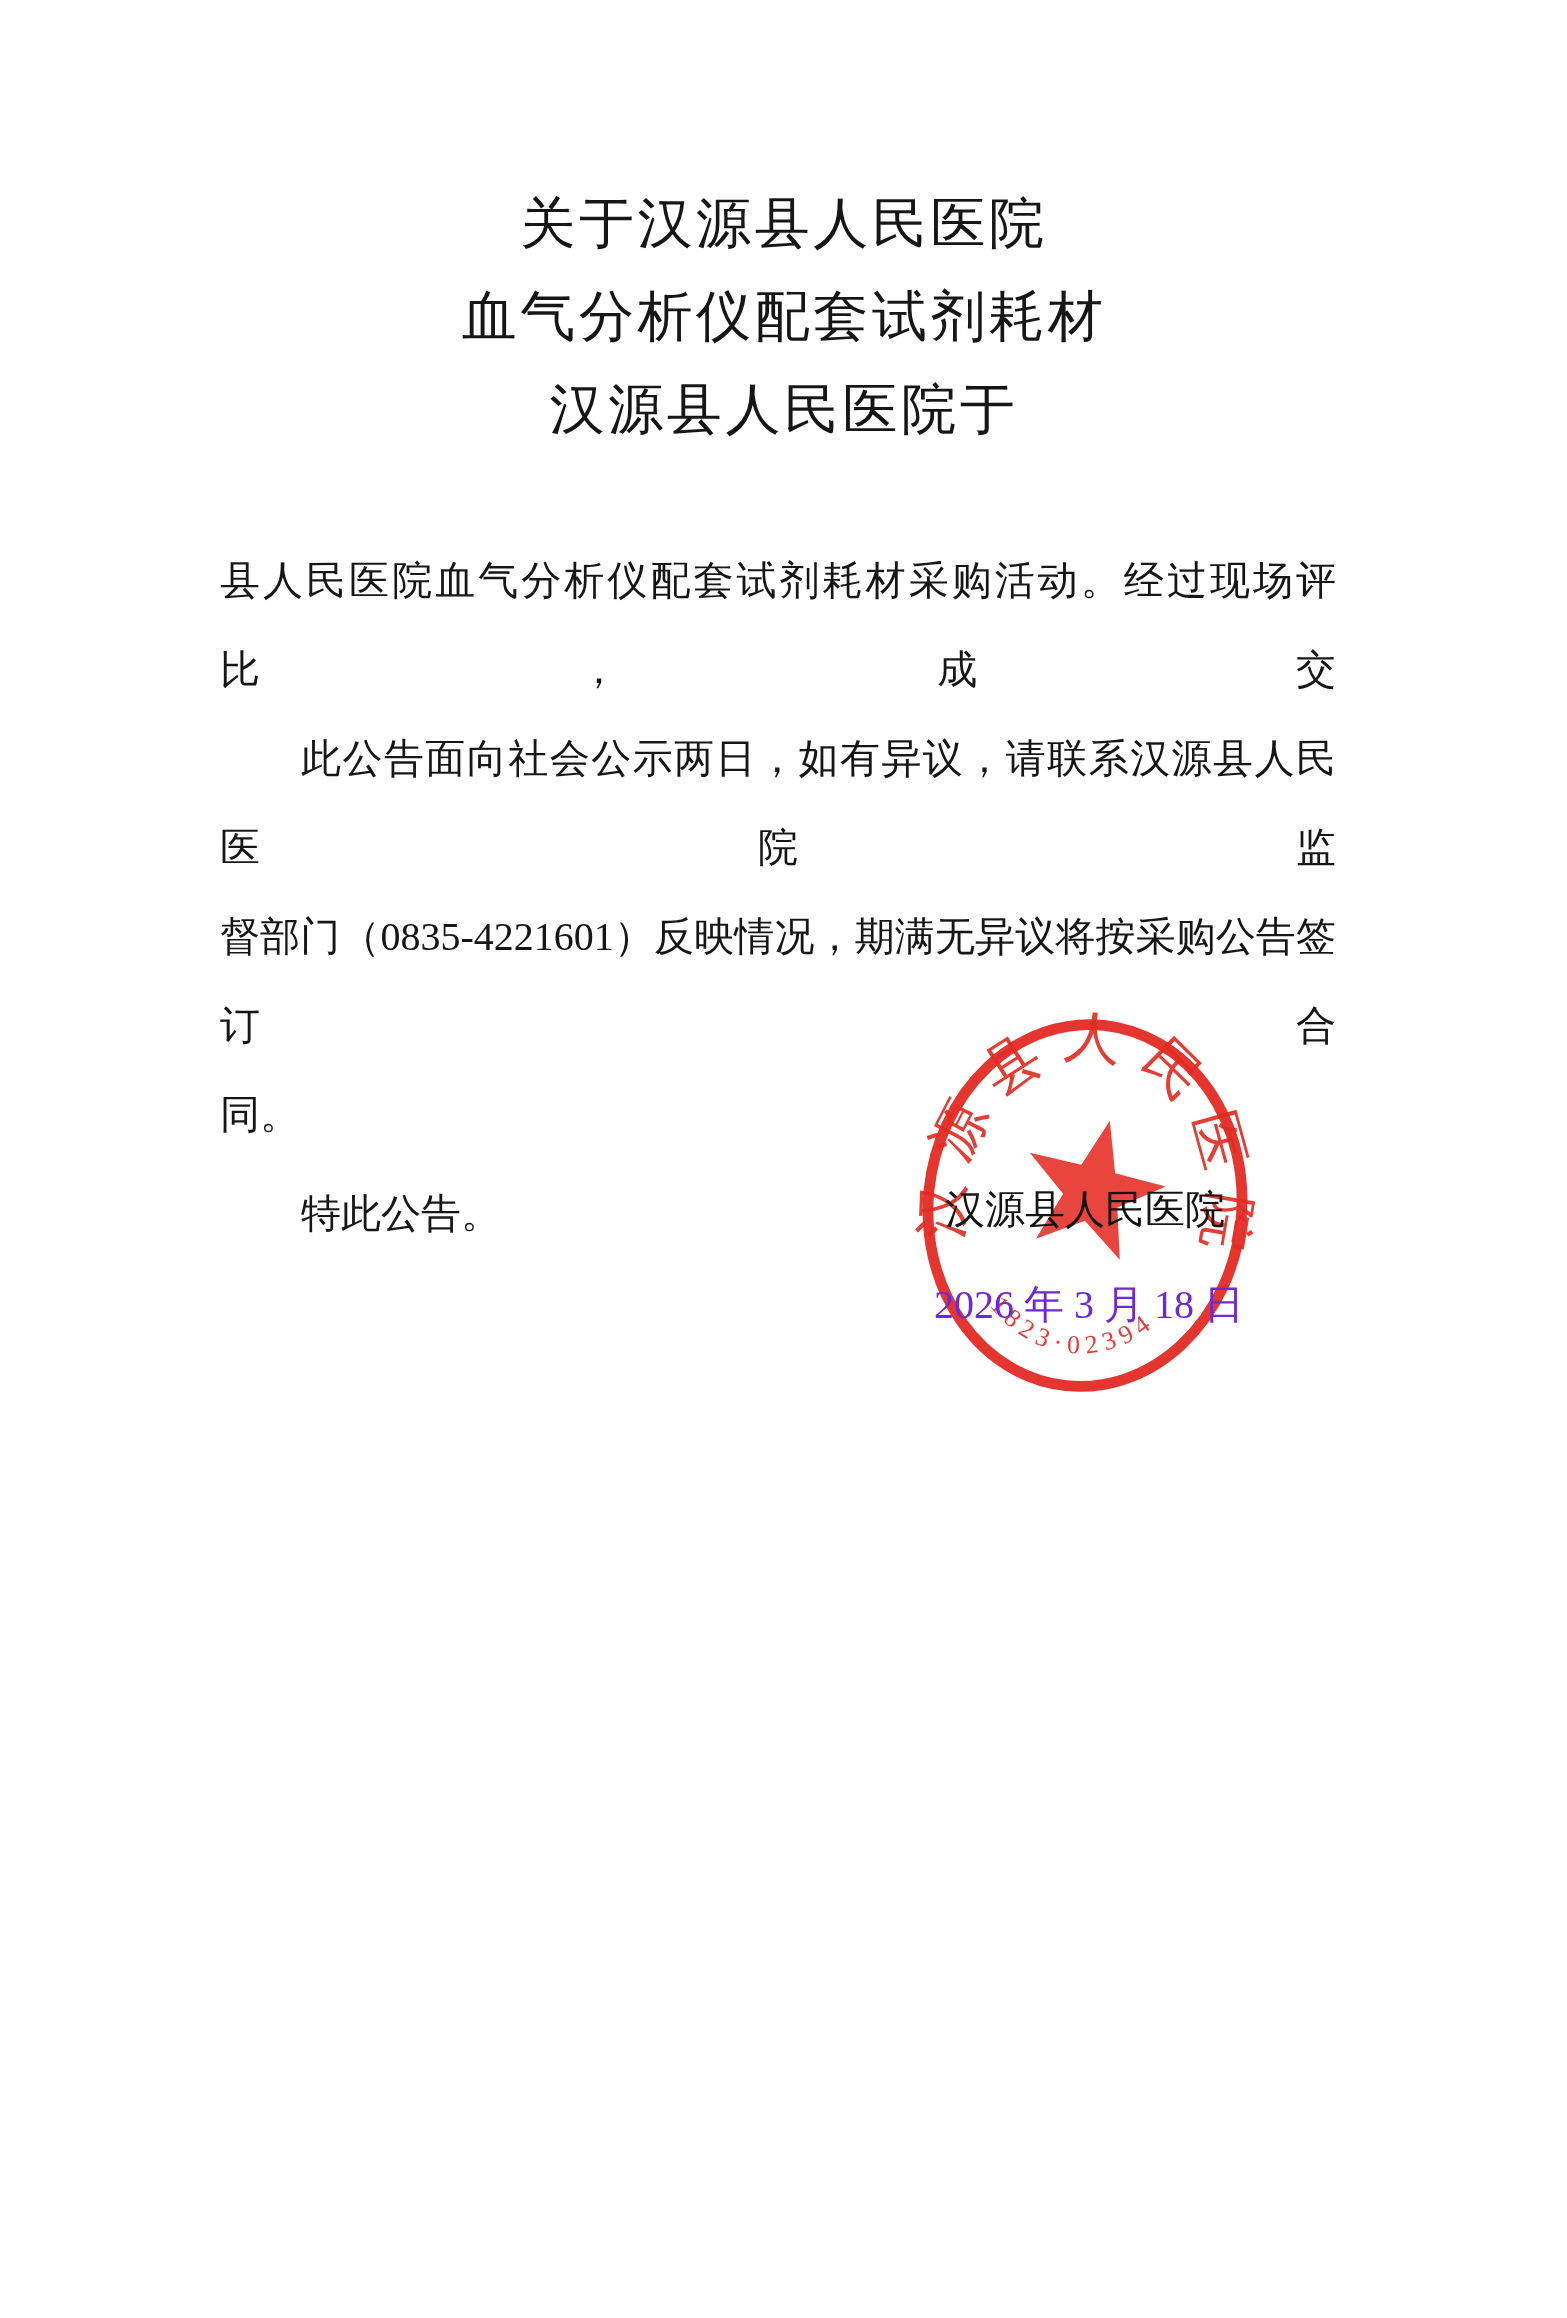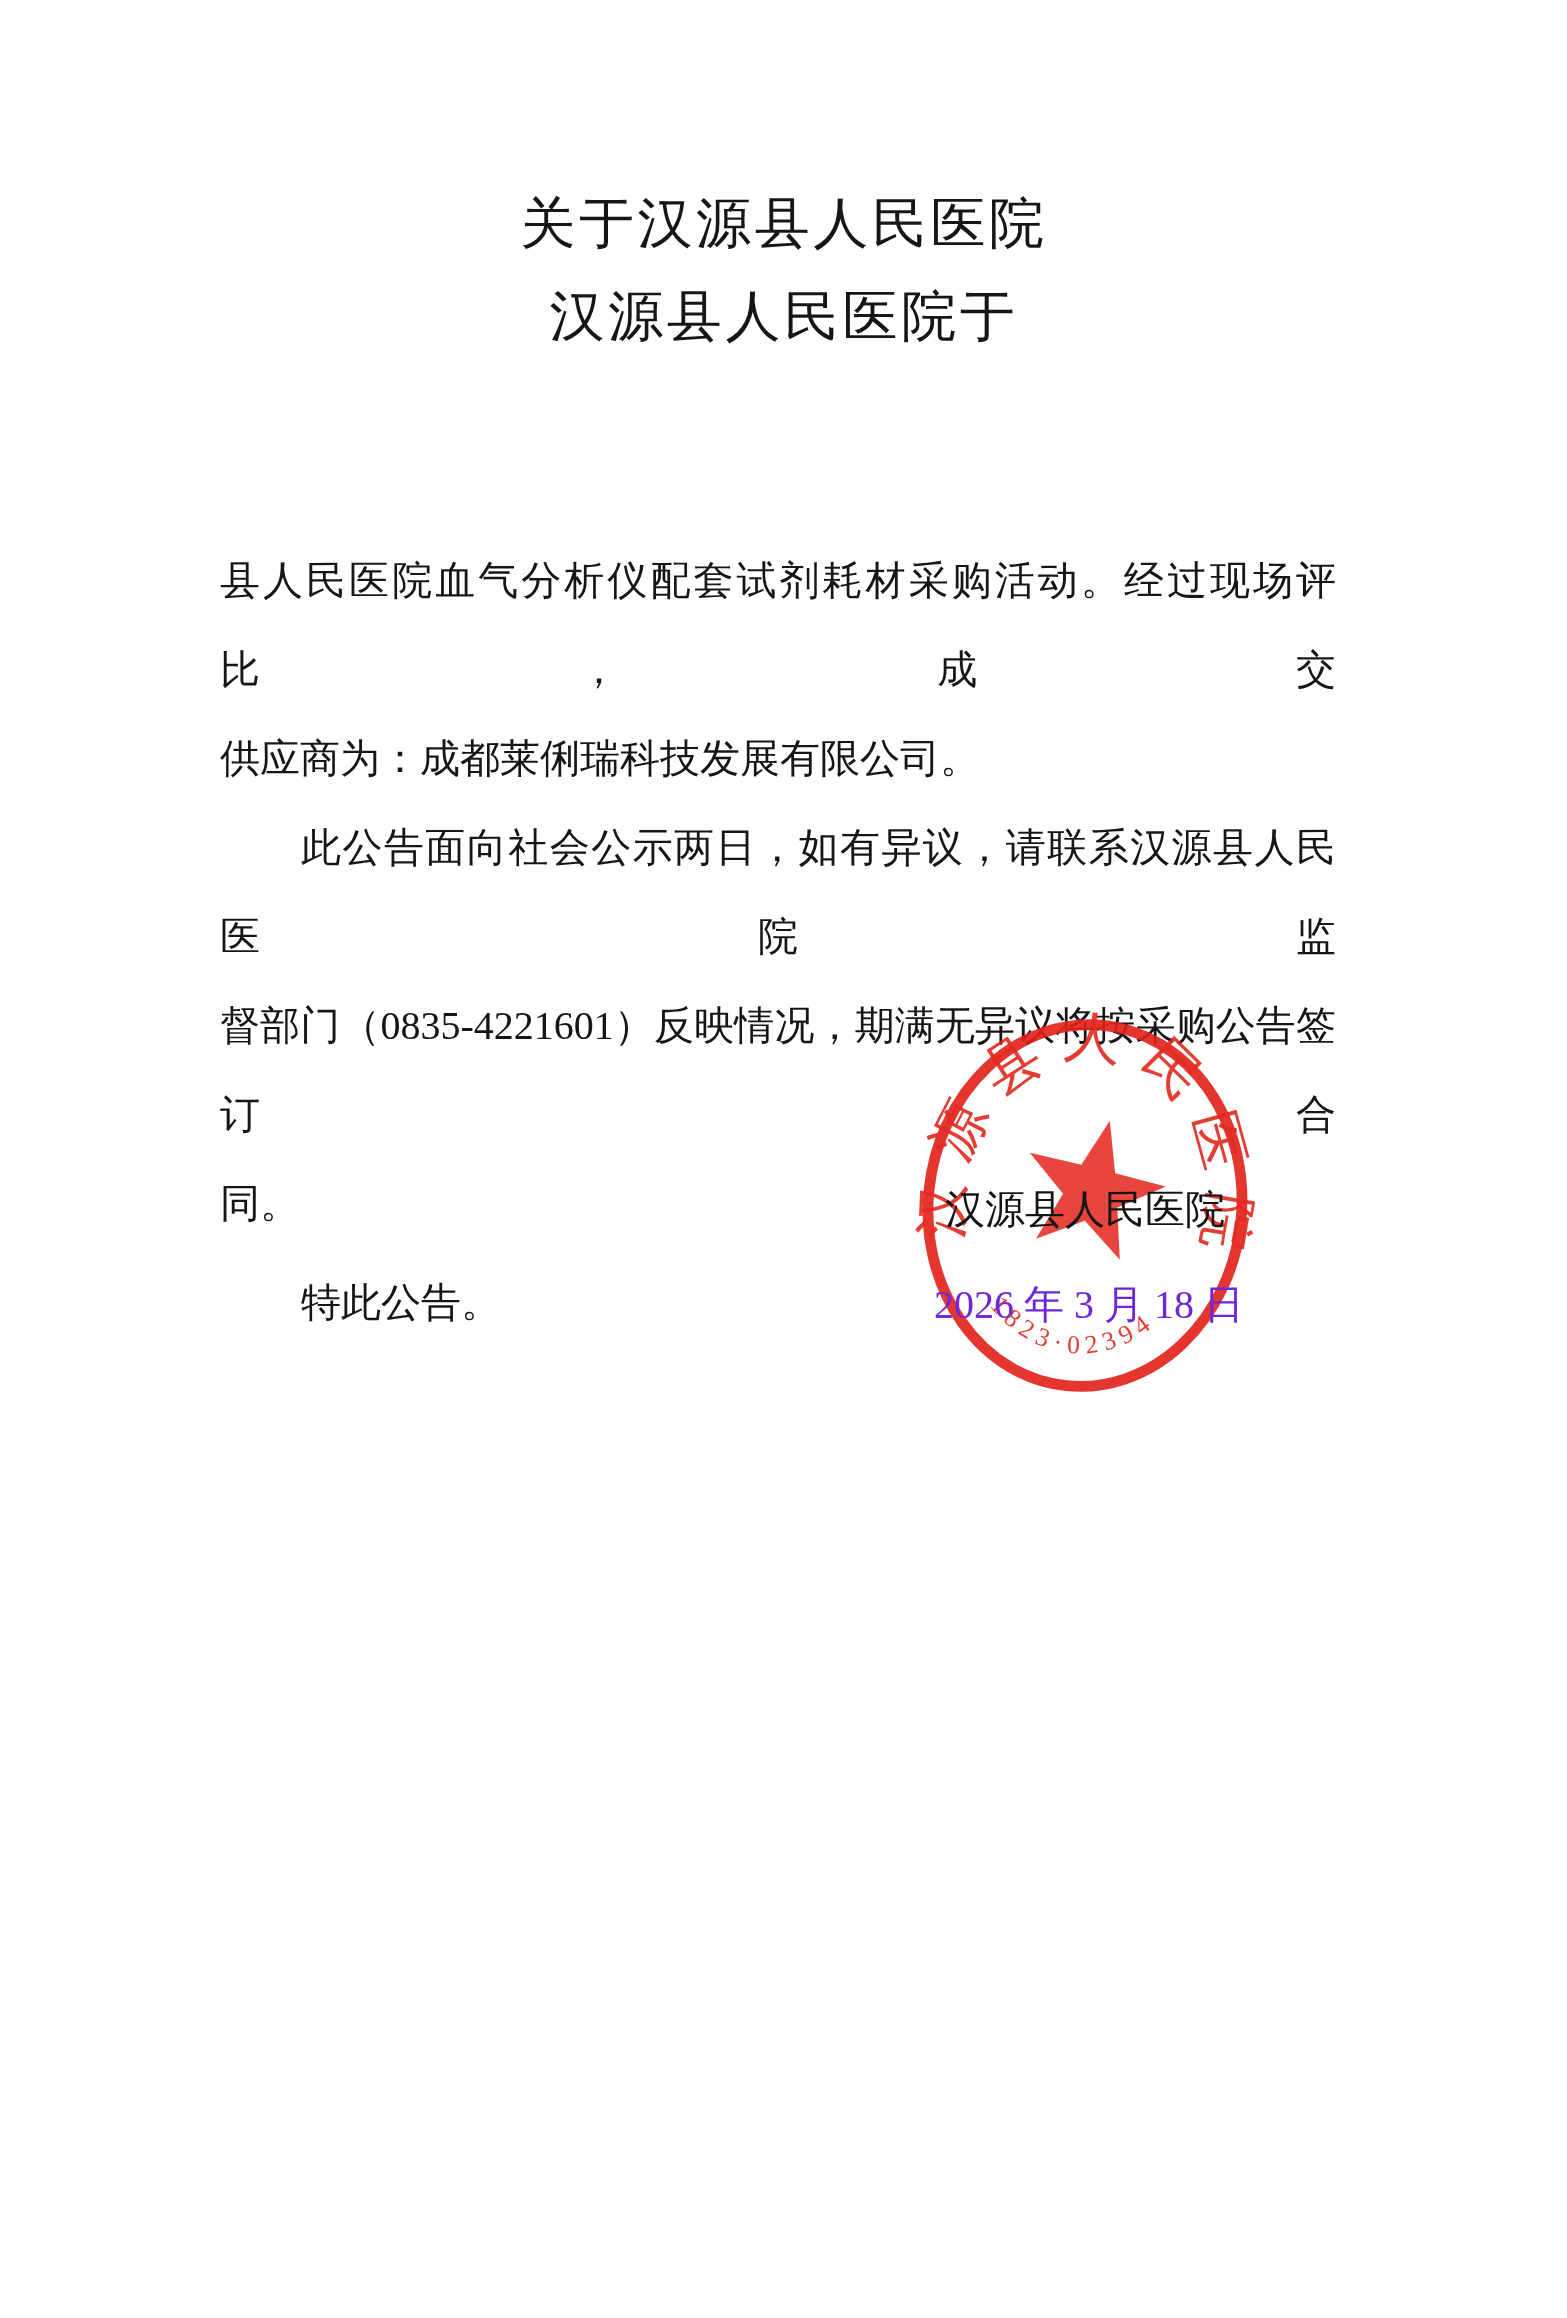--- a/index.html
+++ b/index.html
@@ -74,26 +74,26 @@
   }
   .stamp svg { width: 100%; height: 100%; }
 </style>
 </head>
 <body>
 
 <div class="page">
 
   <div class="title">
     <div class="title-line">关于汉源县人民医院</div>
+    <div class="title-line">血气分析仪配套试剂耗材</div>
     <div class="title-line">汉源县人民医院于</div>
   </div>
 
   <div class="body-text">
     <div class="line justify">县人民医院血气分析仪配套试剂耗材采购活动。经过现场评比，成交</div>
-    <div class="line">供应商为：成都莱俐瑞科技发展有限公司。</div>
     <div class="line justify indent">此公告面向社会公示两日，如有异议，请联系汉源县人民医院监</div>
     <div class="line justify">督部门（0835-4221601）反映情况，期满无异议将按采购公告签订合</div>
     <div class="line">同。</div>
     <div class="line indent closing">特此公告。</div>
   </div>
 
   <div class="stamp">
     <svg viewBox="0 0 520 580" xmlns="http://www.w3.org/2000/svg">
 
       <ellipse cx="260" cy="290" rx="218" ry="252" fill="none" stroke="#e2231a" stroke-width="15" stroke-opacity="0.95"></ellipse>

